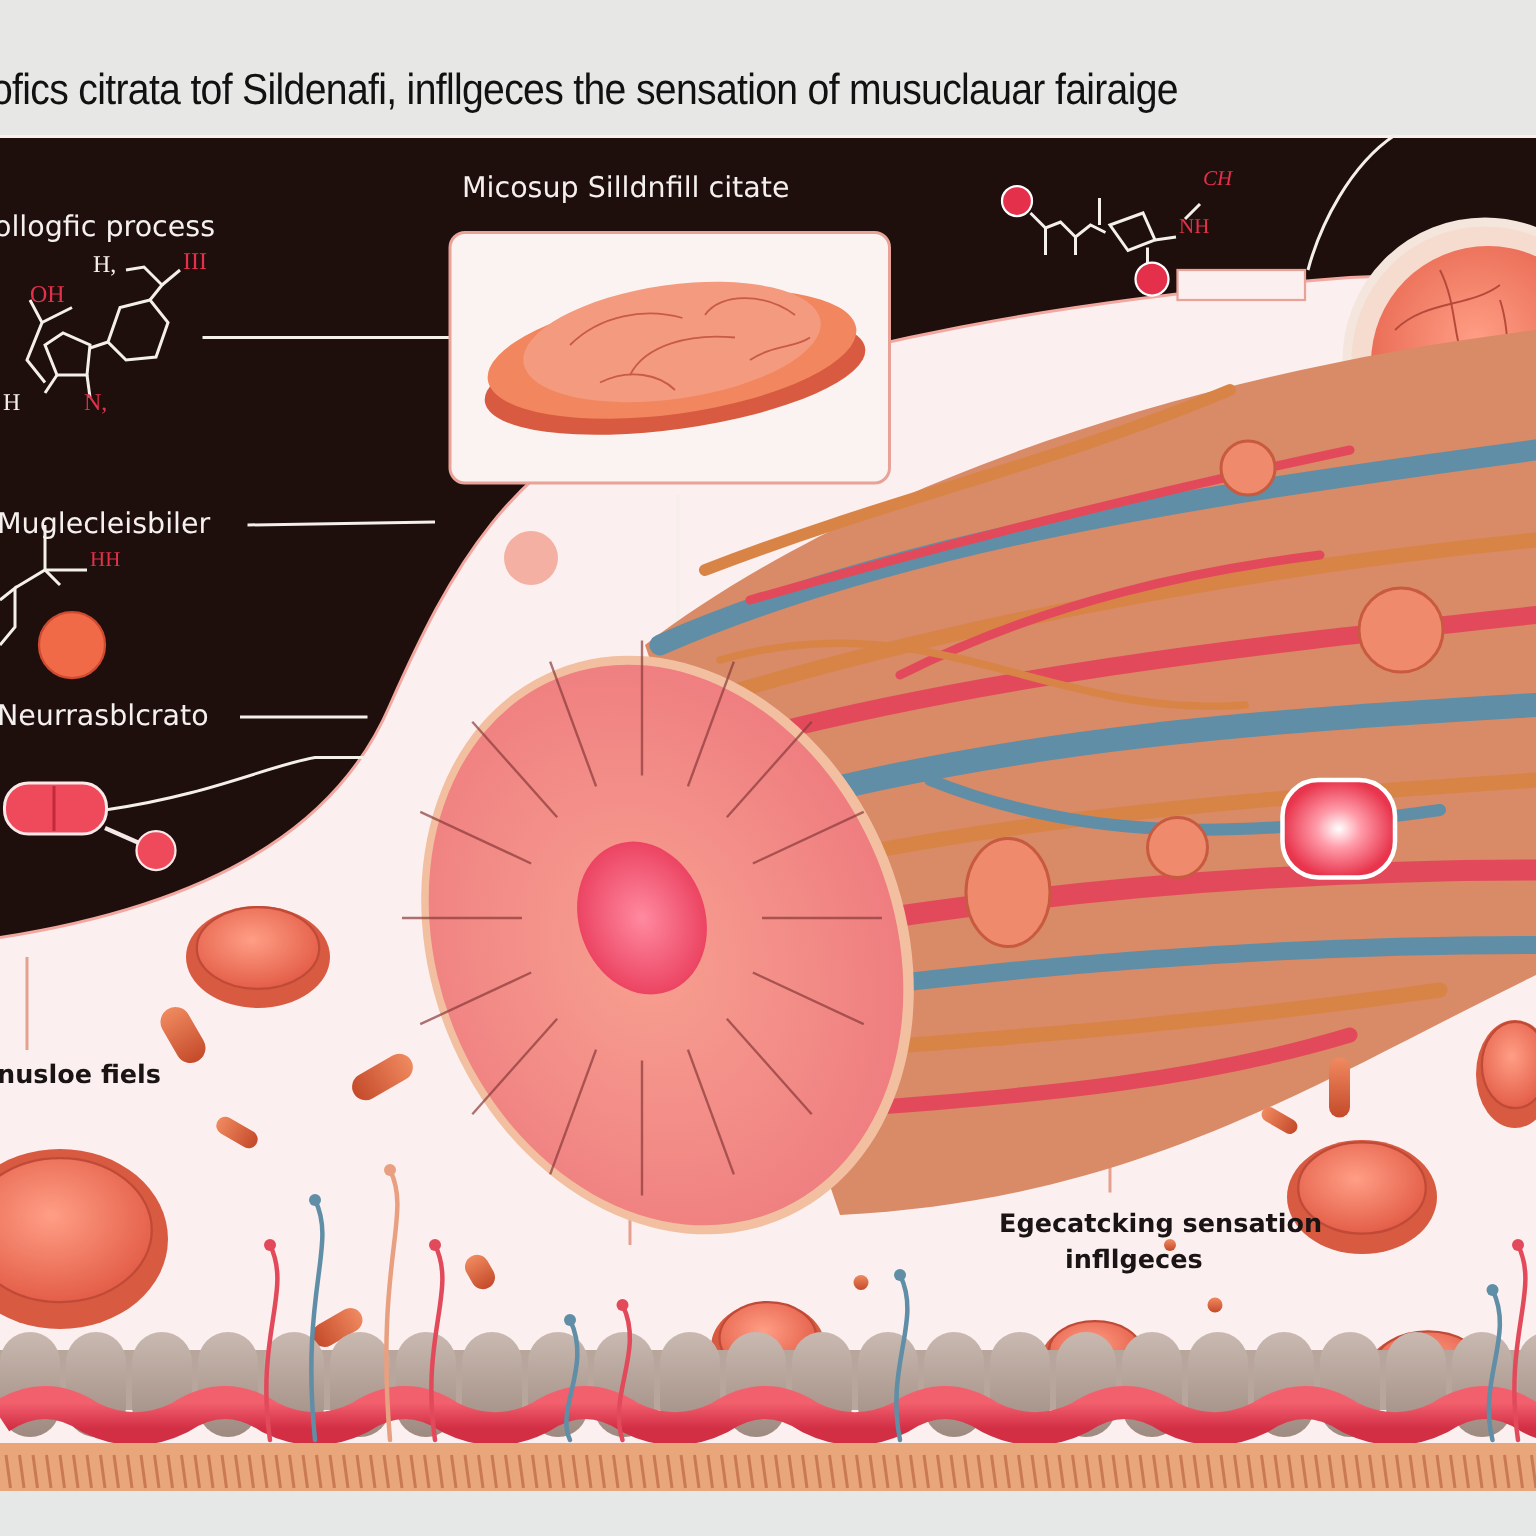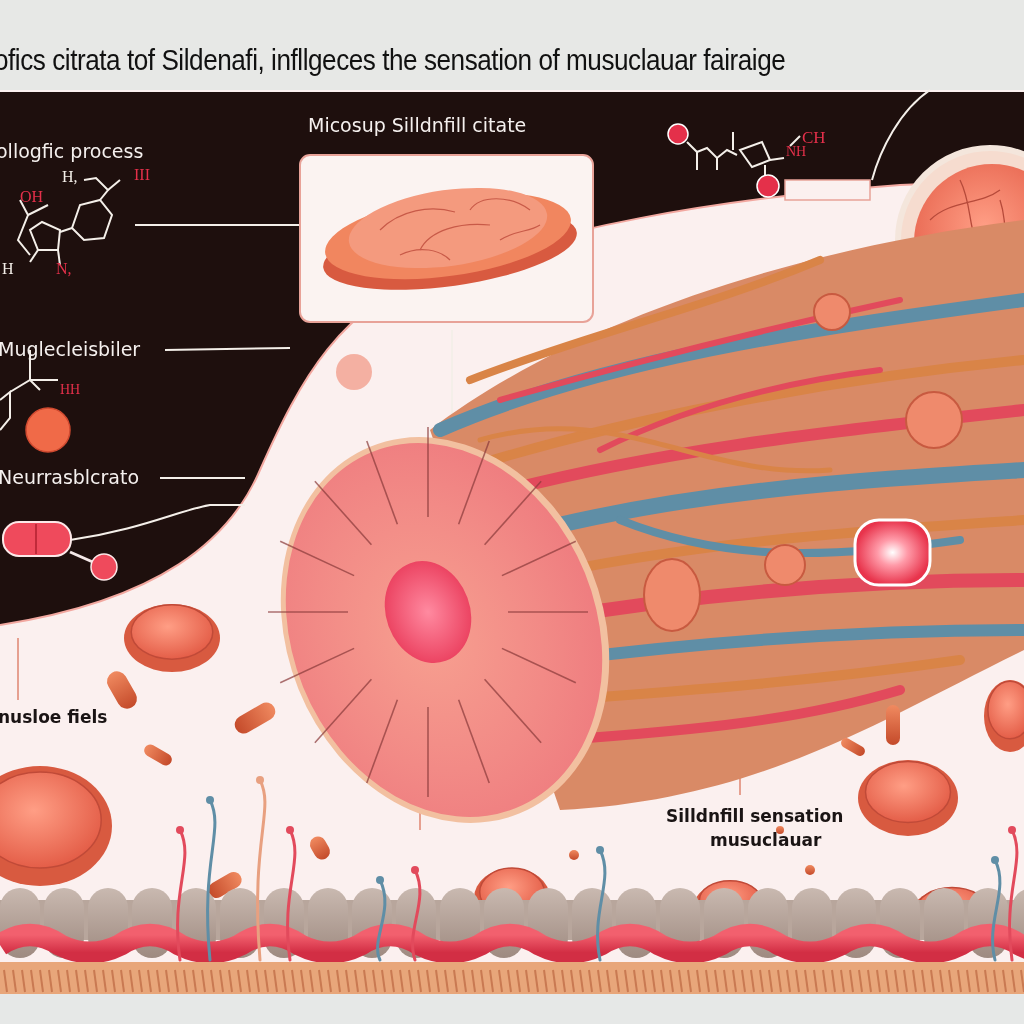--- a/index.html
+++ b/index.html
@@ -402,25 +402,25 @@
     </g>
 </svg>
 
 <div class="title">ofics citrata tof Sildenafi, infllgeces the sensation of  musuclauar  fairaige</div>
 
 <div class="lbl-dark" style="left:-4px; top:140px; font-size:19px;">ollogfic process</div>
 <div class="lbl-dark" style="left:308px; top:114px; font-size:19px;">Micosup Silldnfill citate</div>
 <div class="lbl-dark" style="left:-2px; top:338px; font-size:19px;">Muglecleisbiler</div>
 <div class="lbl-dark" style="left:-2px; top:466px; font-size:19px;">Neurrasblcrato</div>
 <div class="lbl-light" style="left:-2px; top:707px; font-size:17px;">nusloe fiels</div>
-<div class="lbl-light" style="left:666px; top:806px; font-size:17px;">Silldnfill sensation</div>
-<div class="lbl-light" style="left:710px; top:830px; font-size:17px;">musuclauar</div>
+<div class="lbl-light" style="left:666px; top:806px; font-size:17px;">Egecatcking sensation</div>
+<div class="lbl-light" style="left:710px; top:830px; font-size:17px;">infllgeces</div>
 
 <div class="chem white" style="left:62px; top:168px;">H,</div>
-<div class="chem red" style="left:134px; top:166px;">III</div>
+<div class="chem red" style="left:122px; top:166px;">III</div>
 <div class="chem red" style="left:20px; top:188px;">OH</div>
 <div class="chem white" style="left:2px; top:260px;">H</div>
 <div class="chem red" style="left:56px; top:260px;">N,</div>
-<div class="chem red" style="left:60px; top:382px; font-size:14px;">HH</div>
-<div class="chem red" style="left:802px; top:128px; font-size:17px;">CH</div>
+<div class="chem red" style="left:60px; top:366px; font-size:14px;">HH</div>
+<div class="chem red" style="left:802px; top:112px; font-size:14px;font-style:italic;">CH</div>
 <div class="chem red" style="left:786px; top:144px; font-size:14px;">NH</div>
 
 <div class="bottom-band"></div>
 
 </body></html>

